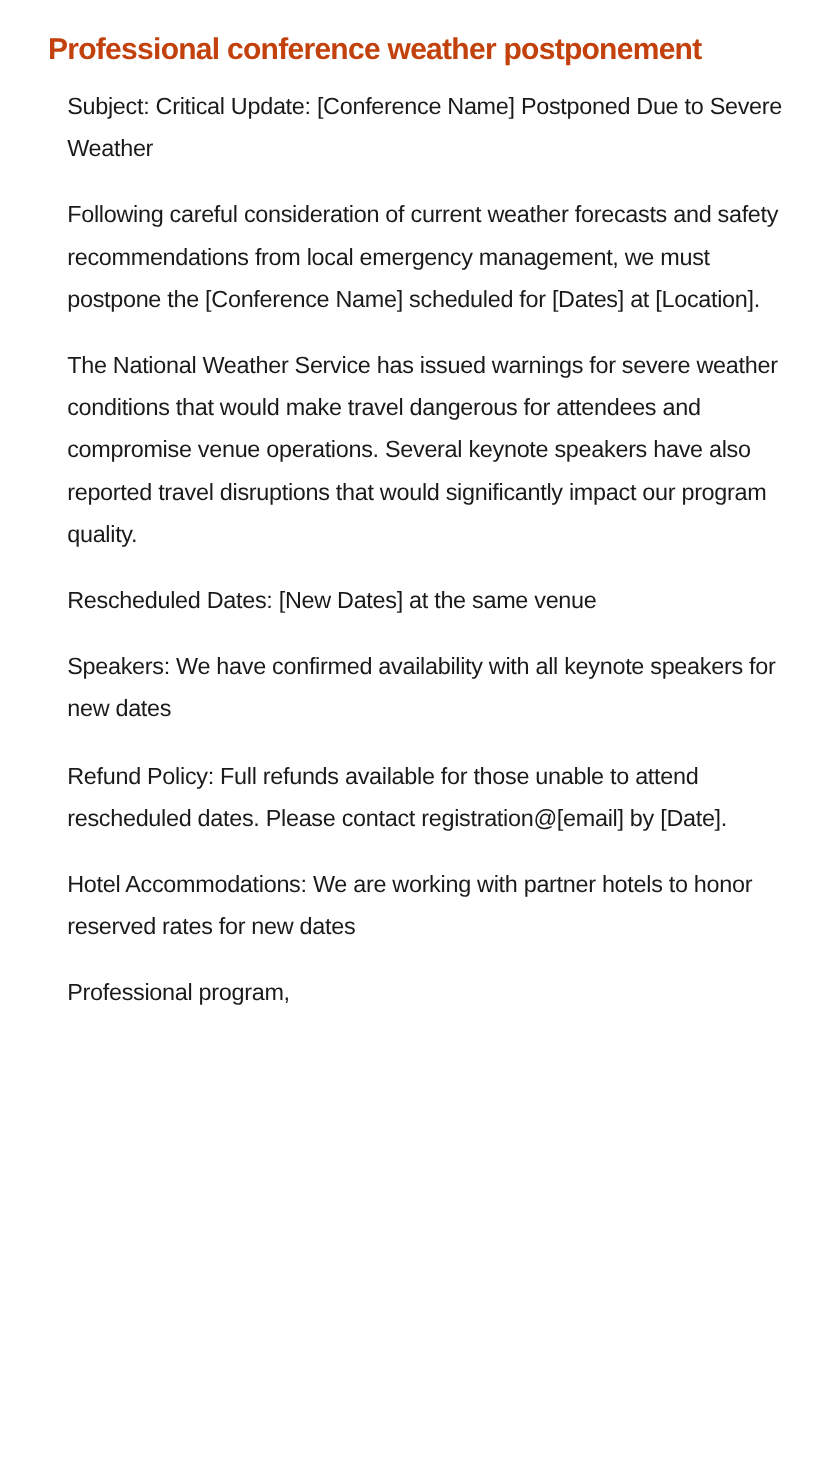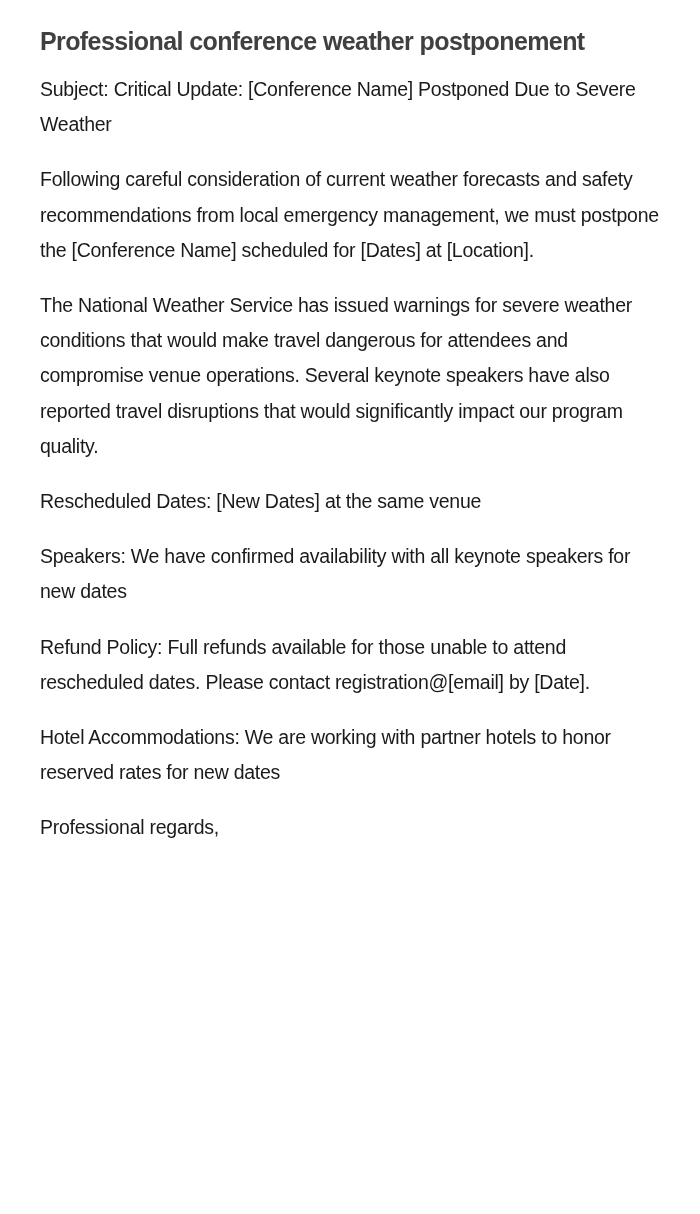--- a/index.html
+++ b/index.html
@@ -18,36 +18,36 @@
       padding: 22px 40px 0 40px;
       width: 620px;
     }
     h1 {
       font-family: "Liberation Sans", sans-serif;
       font-size: 25px;
       font-weight: bold;
       letter-spacing: -0.6px;
       margin: 0 0 12px 0;
       line-height: 38px;
-      color: #404040;
+      color: #c2410c;
     }
     p {
       font-size: 19.5px;
       line-height: 35.2px;
-      margin: 0 0 20px 0;
+      margin: 0 0 20px 16px;
       letter-spacing: -0.25px;
       color: #1a1a1a;
     }
   </style>
 </head>
 <body>
 
 <div class="page">
   <h1>Professional conference weather postponement</h1>
   <p>Subject: Critical Update: [Conference Name] Postponed Due to Severe Weather</p>
   <p>Following careful consideration of current weather forecasts and safety recommendations from local emergency management, we must postpone the [Conference Name] scheduled for [Dates] at [Location].</p>
   <p>The National Weather Service has issued warnings for severe weather conditions that would make travel dangerous for attendees and compromise venue operations. Several keynote speakers have also reported travel disruptions that would significantly impact our program quality.</p>
   <p>Rescheduled Dates: [New Dates] at the same venue</p>
   <p>Speakers: We have confirmed availability with all keynote speakers for new dates</p>
   <p>Refund Policy: Full refunds available for those unable to attend rescheduled dates. Please contact registration@[email] by [Date].</p>
   <p>Hotel Accommodations: We are working with partner hotels to honor reserved rates for new dates</p>
-  <p>Professional regards,</p>
+  <p>Professional program,</p>
 </div>
 
 </body></html>

